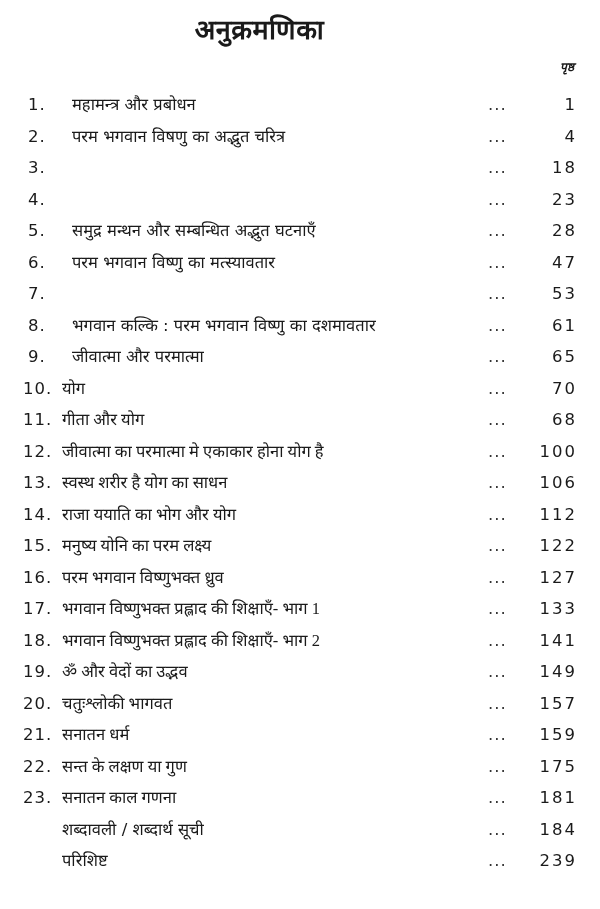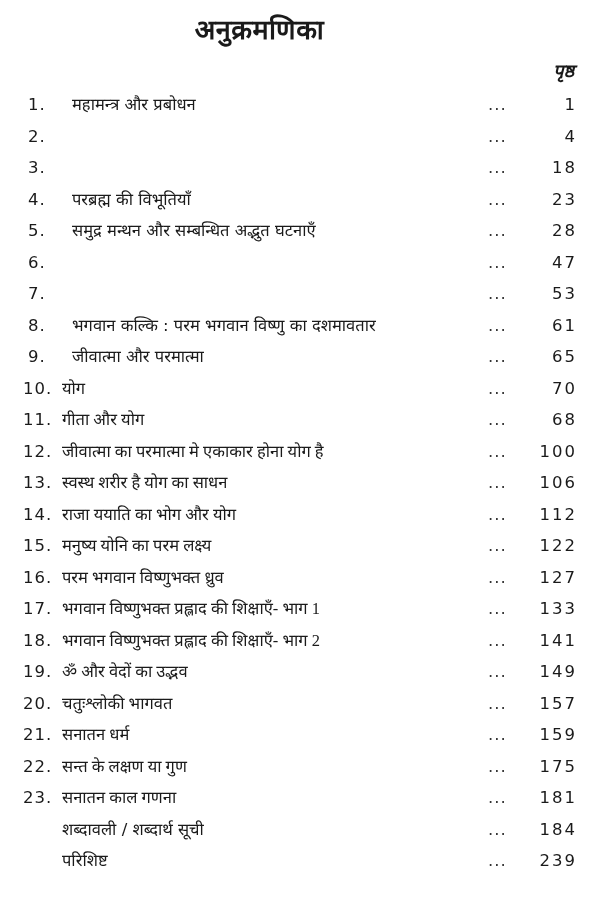--- a/index.html
+++ b/index.html
@@ -22,21 +22,21 @@
       width: 519px;
       text-align: center;
       font-size: 27px;
       font-weight: bold;
       letter-spacing: 0.5px;
     }
     .page-head {
       position: absolute;
       top: 58px;
       right: 26px;
-      font-size: 18px;
+      font-size: 12px;
       font-style: italic;
       font-weight: bold;
     }
     .toc {
       position: absolute;
       top: 89px;
       left: 0;
       width: 600px;
     }
     .row {
@@ -79,42 +79,43 @@
 
 <div class="toc">
   <div class="row">
       <span class="num">1.</span>
       <span class="label">महामन्त्र और प्रबोधन</span>
       <span class="dots">...</span>
       <span class="page">1</span>
     </div>
   <div class="row">
       <span class="num">2.</span>
+      <span class="label">परम भगवान विषणु का अद्भुत चरित्र</span>
       <span class="dots">...</span>
       <span class="page">4</span>
     </div>
   <div class="row">
       <span class="num">3.</span>
       <span class="dots">...</span>
       <span class="page">18</span>
     </div>
   <div class="row">
       <span class="num">4.</span>
-      <span class="label">परब्रह्म की विभूतियाँ</span>
       <span class="dots">...</span>
       <span class="page">23</span>
     </div>
   <div class="row">
       <span class="num">5.</span>
       <span class="label">समुद्र मन्थन और सम्बन्धित अद्भुत घटनाएँ</span>
       <span class="dots">...</span>
       <span class="page">28</span>
     </div>
   <div class="row">
       <span class="num">6.</span>
+      <span class="label">परम भगवान विष्णु का मत्स्यावतार</span>
       <span class="dots">...</span>
       <span class="page">47</span>
     </div>
   <div class="row">
       <span class="num">7.</span>
       <span class="dots">...</span>
       <span class="page">53</span>
     </div>
   <div class="row">
       <span class="num">8.</span>

